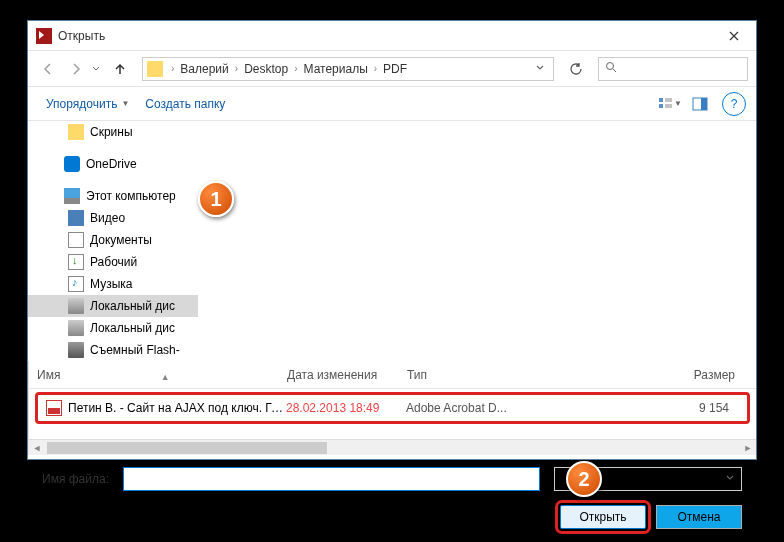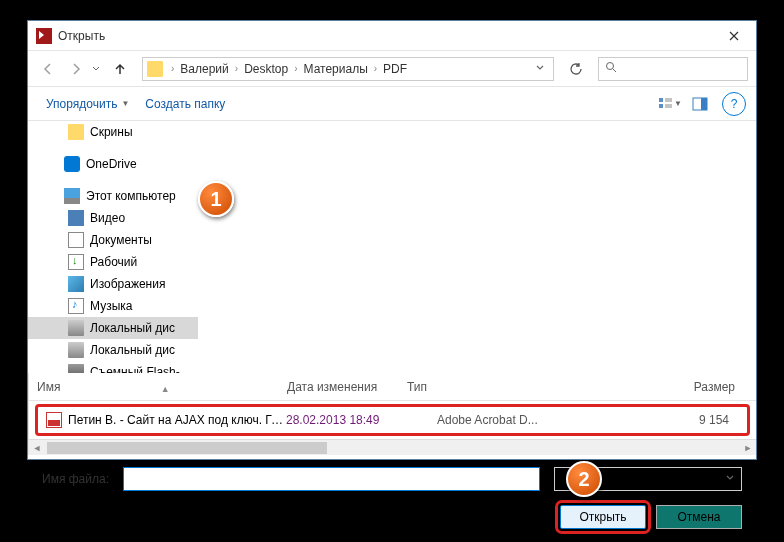--- a/index.html
+++ b/index.html
@@ -55,34 +55,34 @@
 .col-name .sort { margin: 0 auto; color: #888; font-size: 9px; }
 .col-date { width: 120px; }
 .col-type { width: 110px; }
 .col-size { flex: 1; text-align: right; padding-right: 20px; }
 .file-list { flex: 1; position: relative; }
 .file-row { display: flex; height: 24px; align-items: center; margin: 3px 6px; }
 .file-row.highlighted { border: 3px solid #d22; border-radius: 4px; padding: 2px 0; height: 32px; }
 .file-icon { width: 16px; height: 16px; background: #fff; border: 1px solid #c33; margin: 0 6px 0 8px; position: relative; flex-shrink: 0; }
 .file-icon::after { content: ''; position: absolute; bottom: 1px; left: 1px; width: 12px; height: 6px; background: #c33; }
 .file-name { width: 218px; white-space: nowrap; overflow: hidden; text-overflow: ellipsis; }
-.file-date { width: 120px; color: #701a75; }
-.file-type { width: 110px; color: #555; white-space: nowrap; overflow: hidden; text-overflow: ellipsis; margin-left: 31px; }
+.file-date { width: 120px; color: #ef4444; }
+.file-type { width: 110px; color: #555; white-space: nowrap; overflow: hidden; text-overflow: ellipsis; }
 .file-size { flex: 1; text-align: right; padding-right: 18px; color: #555; }
 .hscroll { height: 16px; background: #f0f0f0; display: flex; align-items: center; border-top: 1px solid #ddd; }
 .hscroll-left, .hscroll-right { width: 16px; height: 16px; display: flex; align-items: center; justify-content: center; color: #888; font-size: 9px; cursor: pointer; }
 .hscroll-thumb { width: 280px; height: 12px; background: #ccc; margin-left: 2px; }
 .bottom { padding: 12px 14px; }
 .filename-row { display: flex; align-items: center; gap: 14px; margin-bottom: 14px; }
 .filename-label { color: #333; }
 .filename-input { flex: 1; height: 24px; border: 1px solid #0078d4; padding: 0 6px; outline: none; }
 .filetype-select { width: 188px; height: 24px; border: 1px solid #ccc; display: flex; align-items: center; padding: 0 6px; cursor: pointer; position: relative; }
 .filetype-select .dd { margin-left: auto; color: #666; }
 .button-row { display: flex; justify-content: flex-end; gap: 10px; }
-.btn { width: 86px; height: 24px; border: 1px solid #adadad; background: #0f766e; cursor: pointer; display: flex; align-items: center; justify-content: center; }
+.btn { width: 86px; height: 24px; border: 1px solid #adadad; background: #0ea5e9; cursor: pointer; display: flex; align-items: center; justify-content: center; }
 .btn.primary { border: 1px solid #0078d4; background: #e5f1fb; }
 .btn.highlighted { outline: 3px solid #d22; outline-offset: 2px; border-radius: 2px; }
 .callout { position: absolute; width: 36px; height: 36px; border-radius: 50%; background: radial-gradient(circle at 35% 30%, #ff8a3d, #cc4a00); border: 2px solid #fff; box-shadow: 1px 2px 4px rgba(0,0,0,0.5); display: flex; align-items: center; justify-content: center; color: #fff; font-size: 20px; font-weight: bold; z-index: 10; }
 .callout-1 { left: 170px; top: 160px; }
 .callout-2 { left: 538px; top: 440px; }
 </style>
 </head>
 <body>
 
 <div class="dialog">
@@ -198,24 +198,20 @@
           <div class="tree-icon ico-video"></div>
           <span>Видео</span>
         </div>
         <div class="tree-item child">
           <div class="tree-icon ico-docs"></div>
           <span>Документы</span>
         </div>
         <div class="tree-item child">
           <div class="tree-icon ico-downloads"></div>
           <span>Рабочий</span>
-        </div>
-        <div class="tree-item child">
-          <div class="tree-icon ico-images"></div>
-          <span>Изображения</span>
         </div>
         <div class="tree-item child">
           <div class="tree-icon ico-music"></div>
           <span>Музыка</span>
         </div>
         <div class="tree-item child selected">
           <div class="tree-icon ico-disk"></div>
           <span>Локальный дис</span>
         </div>
         <div class="tree-item child">

